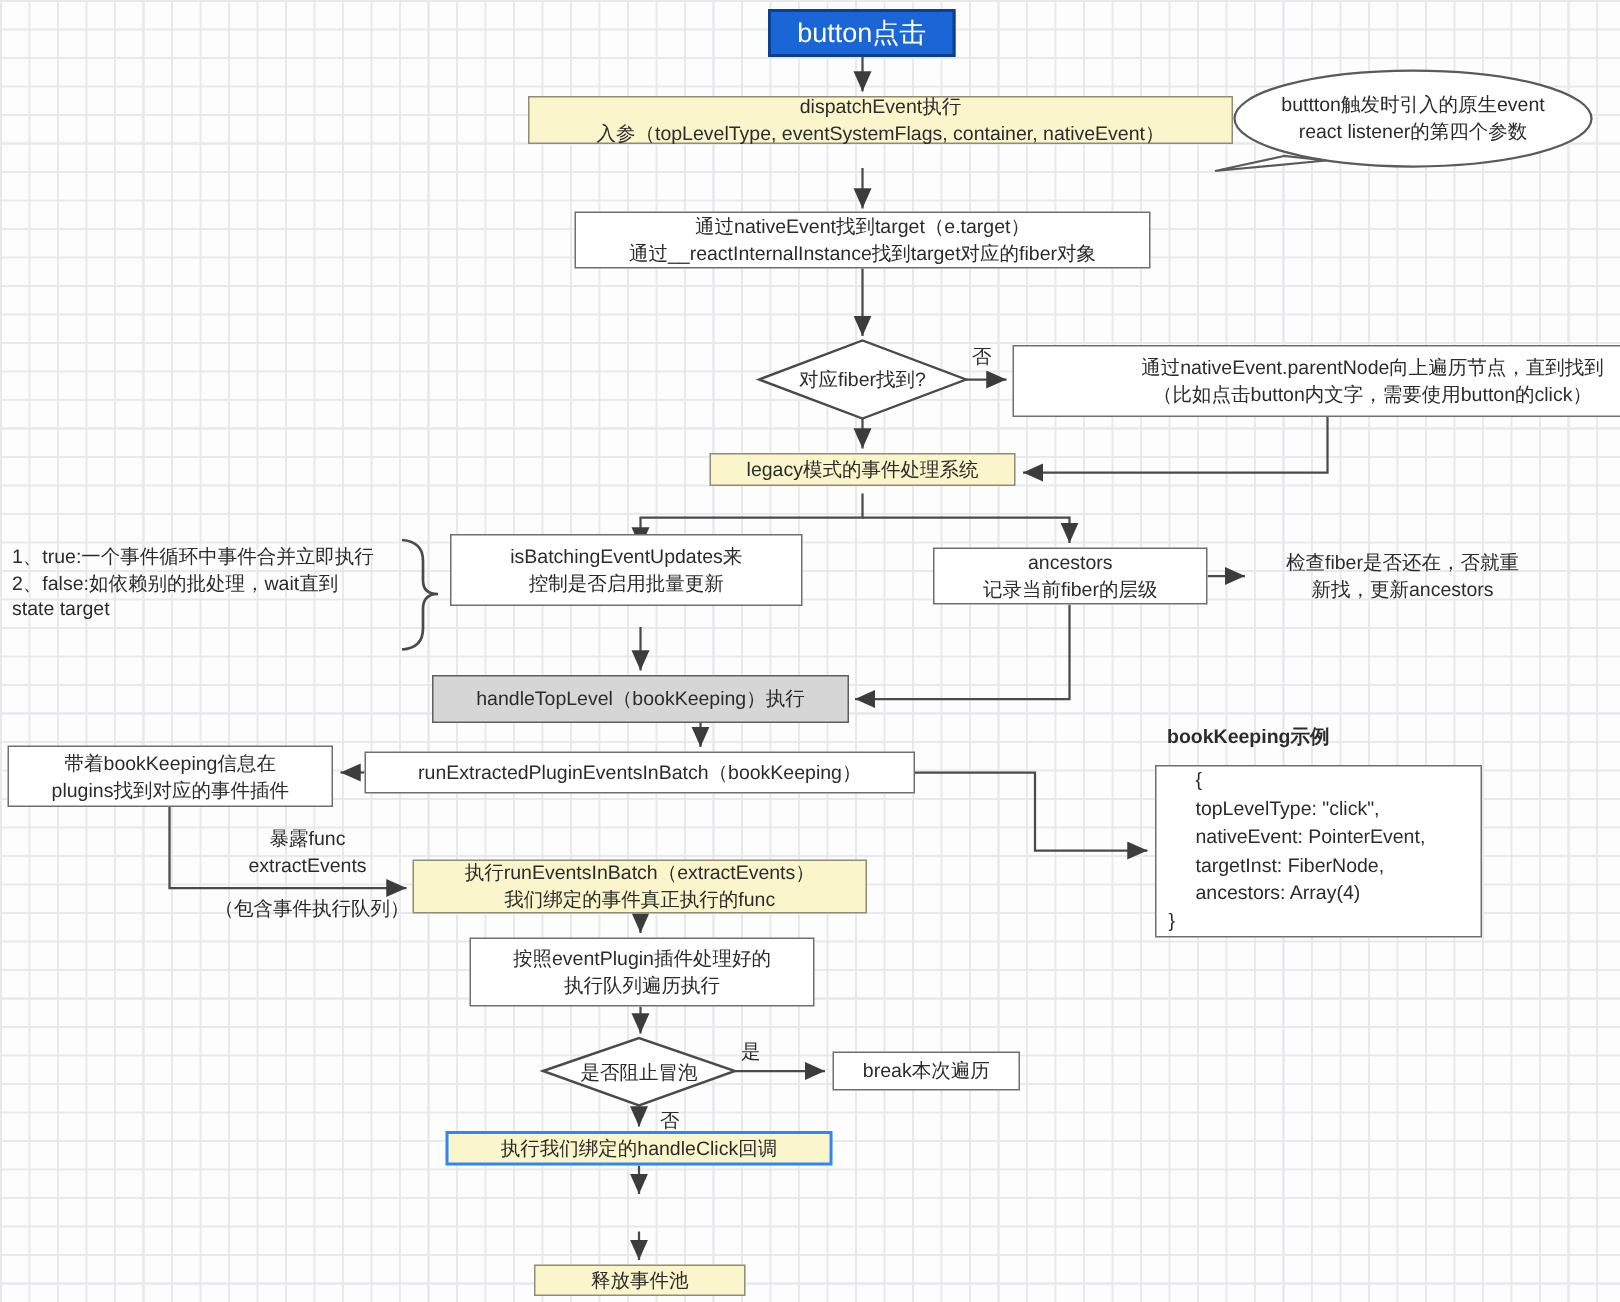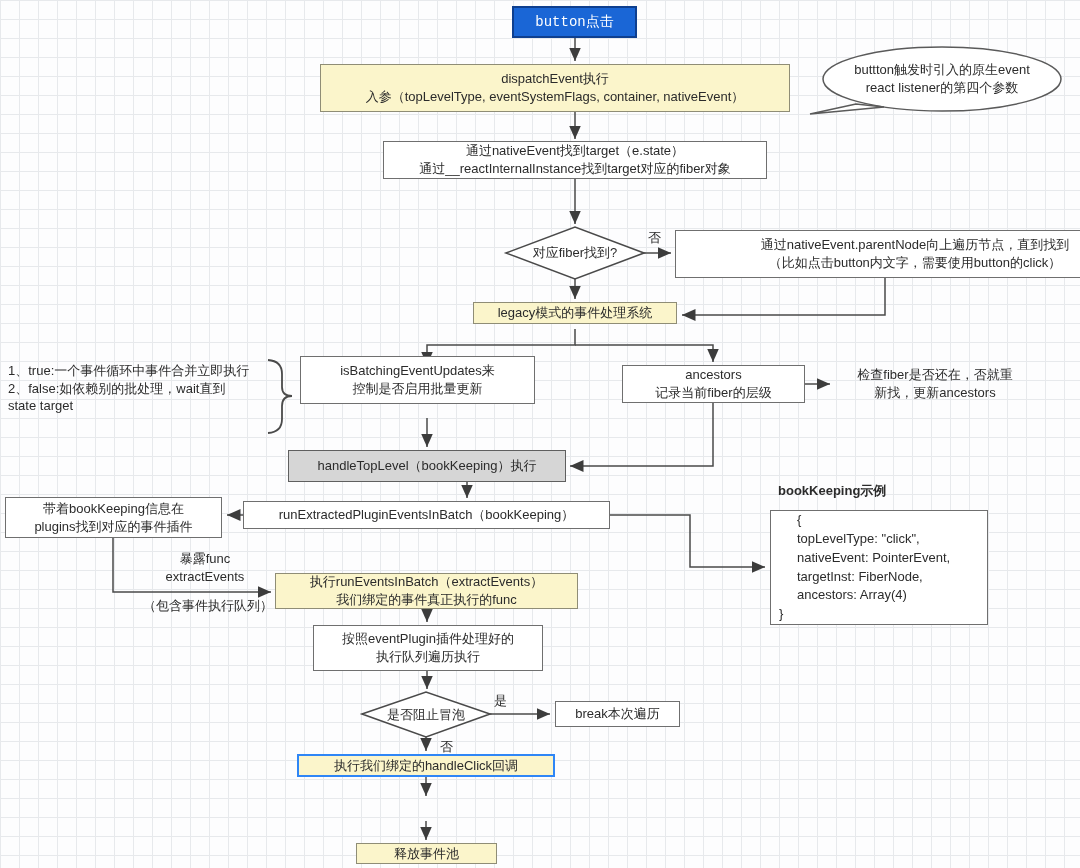--- a/index.html
+++ b/index.html
@@ -16,21 +16,21 @@
     background-size:19px 19px,19px 19px,95px 95px,95px 95px;
   }
   svg.wires{position:absolute;left:0;top:0;width:1080px;height:868px;pointer-events:none;}
   .node{
     position:absolute;display:flex;flex-direction:column;align-items:center;justify-content:center;
     text-align:center;font-size:13px;line-height:1.35;box-sizing:border-box;
   }
   .box{background:#ffffff;border:1.5px solid #6f6f6f;}
   .yellow{background:#fbf5cb;border:1.5px solid #8f8d76;}
   .gray{background:#d6d6d6;border:1.5px solid #5f5f5f;}
-  .blue{background:#1a66d6;border:2px solid #0e3f8f;color:#ffffff;font-size:14px;font-family:Liberation Mono, monospace;}
+  .blue{background:#1a66d6;border:2px solid #0e3f8f;color:#ffffff;font-size:18px;}
   .hl{background:#fbf5cb;border:2px solid #2f86f6;}
   .plain{border:none;background:transparent;}
   .left-align{align-items:flex-start;text-align:left;}
   .bold{font-weight:bold;}
   .code-box{background:#ffffff;border:1.5px solid #6f6f6f;align-items:stretch;justify-content:center;text-align:left;}
   .code-box div{white-space:pre;padding-left:26px;line-height:1.45;}
   .code-box div:last-child{padding-left:8px;}
   .edge-label{position:absolute;font-size:13px;color:#2b2b2b;}
   .diamond-label{background:transparent;border:none;}
 </style>
@@ -76,32 +76,32 @@
       <polygon points="506,253 575,227 644,253 575,279"></polygon>
       <polygon points="362,714 426,692 490,714 426,737"></polygon>
     </g>
     <path d="M268,360 Q282,361 282,374 L282,387 Q282,396 292,396 Q282,396 282,406 L282,419 Q282,432 268,433" stroke="#4a4a4a" stroke-width="1.8" fill="none"></path>
   </svg>
 
   <div class="node blue" style="left:512px;top:6px;width:125px;height:32px;">
     <span>button点击</span>
   </div>
 
-  <div class="node yellow" style="left:320px;top:64px;width:470px;height:48px;">
+  <div class="node yellow" style="left:352px;top:64px;width:470px;height:32px;">
     <span>dispatchEvent执行</span>
     <span>入参（topLevelType, eventSystemFlags, container, nativeEvent）</span>
   </div>
 
   <div class="node plain" style="left:828px;top:56px;width:228px;height:46px;">
     <span>buttton触发时引入的原生event</span>
     <span>react listener的第四个参数</span>
   </div>
 
   <div class="node box" style="left:383px;top:141px;width:384px;height:38px;">
-    <span>通过nativeEvent找到target（e.state）</span>
+    <span>通过nativeEvent找到target（e.target）</span>
     <span>通过__reactInternalInstance找到target对应的fiber对象</span>
   </div>
 
   <div class="node diamond-label" style="left:506px;top:227px;width:138px;height:52px;">
     <span>对应fiber找到?</span>
   </div>
   <div class="edge-label" style="left:648px;top:229px;">否</div>
 
   <div class="node box" style="left:675px;top:230px;width:480px;height:48px;">
     <span>通过nativeEvent.parentNode向上遍历节点，直到找到</span>

